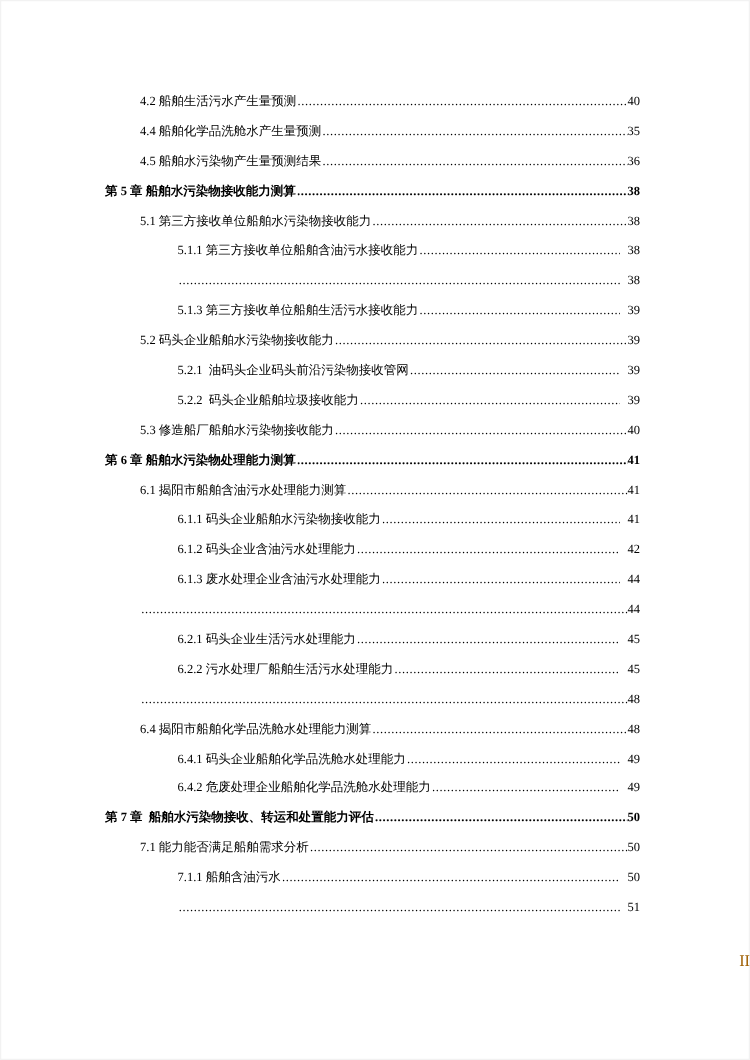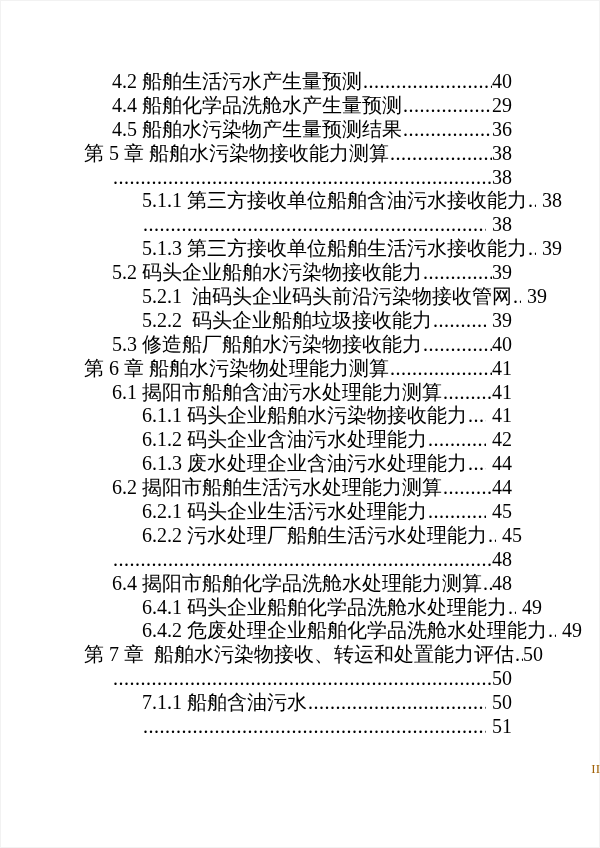--- a/index.html
+++ b/index.html
@@ -20,25 +20,25 @@
   .toc {
     position: absolute;
     left: 84px;
     right: 88px;
     top: 70px;
   }
   .toc-row {
     display: flex;
     align-items: baseline;
     height: 23.9px;
-    font-size: 20px;
+    font-size: 10px;
     line-height: 23.9px;
     cursor: pointer;
   }
-  .toc-row.lv1 { font-weight: normal; }
+  .toc-row.lv1 { font-weight: bold; }
   .toc-row.lv2 { padding-left: 28px; }
   .toc-row.lv3 { padding-left: 58px; justify-content: space-between; }
   .toc-label {
     white-space: pre;
     flex: 0 0 auto;
   }
   .toc-leader {
     flex: 1 1 auto;
     overflow: hidden;
     white-space: nowrap;
@@ -70,33 +70,34 @@
 <div class="page">
   <div class="toc">
       <div class="toc-row lv2">
         <span class="toc-label">4.2 船舶生活污水产生量预测</span>
         <span class="toc-leader"></span>
         <span class="toc-page">40</span>
       </div>
       <div class="toc-row lv2">
         <span class="toc-label">4.4 船舶化学品洗舱水产生量预测</span>
         <span class="toc-leader"></span>
-        <span class="toc-page">29</span>
+        <span class="toc-page">35</span>
       </div>
       <div class="toc-row lv2">
         <span class="toc-label">4.5 船舶水污染物产生量预测结果</span>
         <span class="toc-leader"></span>
         <span class="toc-page">36</span>
       </div>
       <div class="toc-row lv1">
         <span class="toc-label">第 5 章 船舶水污染物接收能力测算</span>
         <span class="toc-leader"></span>
         <span class="toc-page">38</span>
       </div>
       <div class="toc-row lv2">
+        <span class="toc-label">5.1 第三方接收单位船舶水污染物接收能力</span>
         <span class="toc-leader"></span>
         <span class="toc-page">38</span>
       </div>
       <div class="toc-row lv3">
         <span class="toc-label">5.1.1 第三方接收单位船舶含油污水接收能力</span>
         <span class="toc-leader"></span>
         <span class="toc-page">38</span>
       </div>
       <div class="toc-row lv3">
         <span class="toc-leader"></span>
@@ -146,21 +147,20 @@
         <span class="toc-label">6.1.2 码头企业含油污水处理能力</span>
         <span class="toc-leader"></span>
         <span class="toc-page">42</span>
       </div>
       <div class="toc-row lv3">
         <span class="toc-label">6.1.3 废水处理企业含油污水处理能力</span>
         <span class="toc-leader"></span>
         <span class="toc-page">44</span>
       </div>
       <div class="toc-row lv2">
-        <span class="toc-label">6.2 揭阳市船舶生活污水处理能力测算</span>
         <span class="toc-leader"></span>
         <span class="toc-page">44</span>
       </div>
       <div class="toc-row lv3">
         <span class="toc-label">6.2.1 码头企业生活污水处理能力</span>
         <span class="toc-leader"></span>
         <span class="toc-page">45</span>
       </div>
       <div class="toc-row lv3">
         <span class="toc-label">6.2.2 污水处理厂船舶生活污水处理能力</span>
@@ -185,20 +185,21 @@
         <span class="toc-label">6.4.2 危废处理企业船舶化学品洗舱水处理能力</span>
         <span class="toc-leader"></span>
         <span class="toc-page">49</span>
       </div>
       <div class="toc-row lv1">
         <span class="toc-label">第 7 章  船舶水污染物接收、转运和处置能力评估</span>
         <span class="toc-leader"></span>
         <span class="toc-page">50</span>
       </div>
       <div class="toc-row lv2">
+        <span class="toc-label">7.1 能力能否满足船舶需求分析</span>
         <span class="toc-leader"></span>
         <span class="toc-page">50</span>
       </div>
       <div class="toc-row lv3">
         <span class="toc-label">7.1.1 船舶含油污水</span>
         <span class="toc-leader"></span>
         <span class="toc-page">50</span>
       </div>
       <div class="toc-row lv3">
         <span class="toc-leader"></span>

